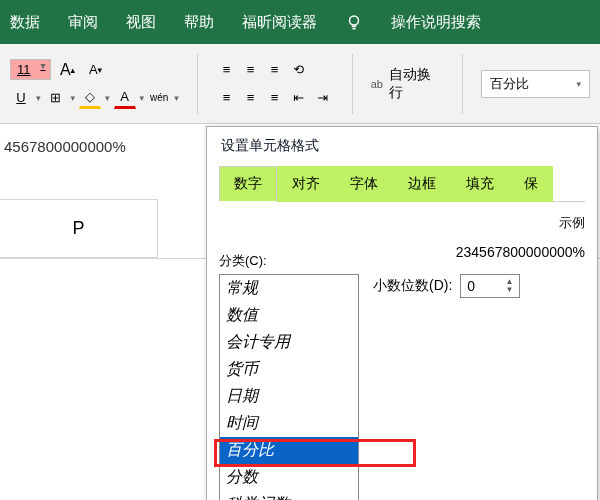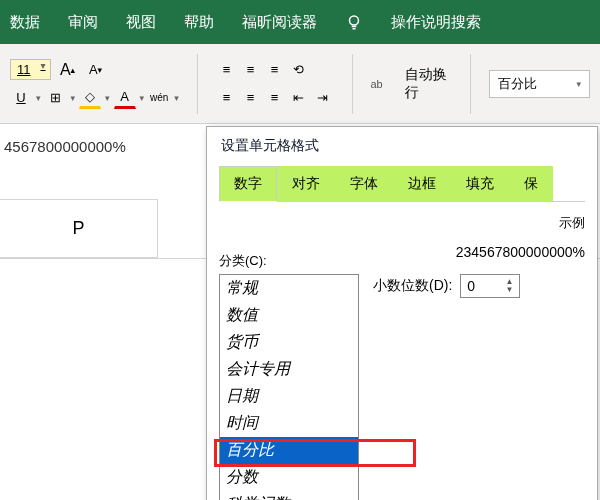--- a/index.html
+++ b/index.html
@@ -2,30 +2,30 @@
 <html><head>
 <meta charset="utf-8">
 <style>
   * { box-sizing: border-box; margin: 0; padding: 0; }
   body { font-family: "Microsoft YaHei", sans-serif; font-size: 13px; background: #fff; width: 600px; height: 500px; overflow: hidden; position: relative; }
   .ribbon-tabs { background: #217346; height: 44px; display: flex; align-items: center; gap: 28px; padding-left: 10px; color: #fff; font-size: 15px; }
   .ribbon-tabs .tab { cursor: pointer; }
   .ribbon-tools { background: #f3f2f1; border-bottom: 1px solid #d0d0d0; height: 80px; display: flex; align-items: center; padding: 8px 10px; gap: 18px; }
   .font-group { display: flex; flex-direction: column; gap: 6px; }
   .font-row1 { display: flex; align-items: center; gap: 6px; }
-  .spin { display: flex; align-items: flex-start; border: 1px solid #c0c0c0; background: #fef9c3; text-decoration: underline; }
+  .spin { display: flex; align-items: flex-start; border: 1px solid #c0c0c0; background: #fca5a5; text-decoration: underline; }
   .spin span { padding: 2px 6px; }
   .spin .arrow { padding: 0 4px; color: #666; font-size: 10px; }
   .btn-icon { width: 22px; height: 22px; display: inline-flex; align-items: center; justify-content: center; border: 1px solid transparent; }
   .font-row2 { display: flex; align-items: center; gap: 4px; }
   .underline-color { border-bottom: 3px solid #d00; }
   .vdiv { width: 1px; height: 60px; background: #d0d0d0; }
   .align-group { display: flex; flex-direction: column; gap: 6px; }
   .align-row { display: flex; gap: 2px; }
-  .wrap-group { display: flex; align-items: center; gap: 22px; }
+  .wrap-group { display: flex; align-items: center; gap: 6px; }
   .wrap-group .label { font-size: 14px; }
   .numfmt { border: 1px solid #c0c0c0; background: #fff; padding: 4px 8px; width: 110px; display: flex; justify-content: space-between; align-items: center; }
   .sheet-area { position: relative; height: 376px; background: #fff; }
   .cell-display { padding: 14px 4px; font-size: 15px; color: #333; }
   .colhdr { border: 1px solid #d4d4d4; border-left: none; background: #fff; text-align: center; font-size: 18px; padding: 18px 0; width: 158px; margin-top: 30px; }
   .rowline { border-top: 1px solid #d4d4d4; height: 60px; }
   .dialog { position: absolute; left: 206px; top: 126px; width: 392px; background: #fff; border: 1px solid #aaa; box-shadow: 2px 2px 8px rgba(0,0,0,.2); }
   .dlg-title { padding: 10px 14px; font-size: 14px; color: #0f172a; }
   .dlg-tabs { display: flex; border-bottom: 1px solid #ccc; margin: 0 12px; }
   .dlg-tab { padding: 8px 14px; font-size: 14px; border: 1px solid transparent; border-bottom: none; position: relative; top: 1px; background: #bef264; }
@@ -127,22 +127,22 @@
     <div class="dlg-tab">边框</div>
     <div class="dlg-tab">填充</div>
     <div class="dlg-tab">保</div>
   </div>
   <div class="dlg-body">
     <div class="cat-col">
       <div class="cat-label">分类(C):</div>
       <div class="cat-list" id="catlist">
           <div class="cat-item">常规</div>
           <div class="cat-item">数值</div>
+          <div class="cat-item">会计专用</div>
           <div class="cat-item">货币</div>
-          <div class="cat-item">会计专用</div>
           <div class="cat-item">日期</div>
           <div class="cat-item">时间</div>
           <div class="cat-item selected">百分比</div>
           <div class="cat-item">分数</div>
           <div class="cat-item">科学记数</div>
           <div class="cat-item">文本</div>
           <div class="cat-item">特殊</div>
         </div>
     </div>
     <div class="right-col">

